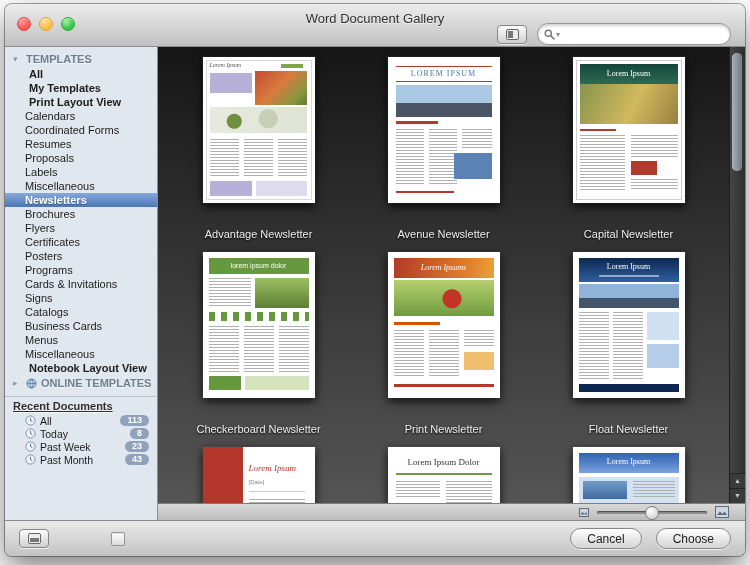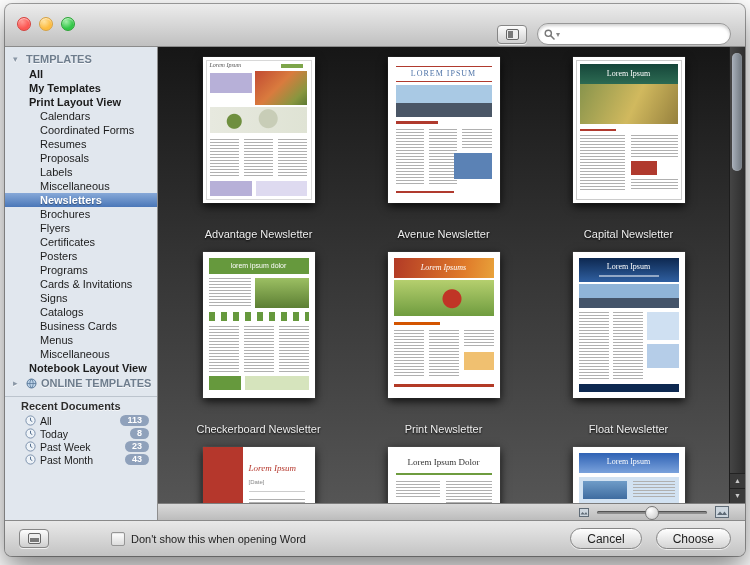--- a/index.html
+++ b/index.html
@@ -26,27 +26,27 @@
     font-family:"Liberation Sans","DejaVu Sans",sans-serif;}
   .chev{font-size:8px;color:#888;margin:0 3px 0 1px;}
   
   .content{flex:1;display:flex;min-height:0;}
   .sidebar{width:152px;flex:0 0 auto;background:#e1e7ee;border-right:1px solid #8e8e8e;
     padding-top:4px;overflow:hidden;}
   .sb-section{height:16px;line-height:16px;font-size:11px;font-weight:bold;color:#6e7d8d;
     padding-left:8px;text-shadow:0 1px 0 rgba(255,255,255,.8);white-space:nowrap;display:flex;align-items:center;gap:4px;}
   .tri{font-size:9px;color:#8a97a6;width:9px;display:inline-block;}
   .sb-row{height:14px;line-height:14px;font-size:11px;padding-left:24px;color:#1c1c1c;white-space:nowrap;cursor:default;}
-  .sb-row.c{padding-left:35px;}
+  .sb-row.c{padding-left:20px;}
   .sb-row.b{font-weight:bold;}
   .sb-row.sel{background:linear-gradient(#87a9d8,#4a77b8);color:#fff;font-weight:bold;
     text-shadow:0 1px 1px rgba(0,0,0,.35);}
   .sb-sep{height:1px;background:#bcc4cd;margin:5px 0 2px 0;}
-  .recent-header{height:15px;line-height:15px;font-size:11px;font-weight:bold;color:#2d2d2d;padding-left:16px;
-    text-shadow:0 1px 0 rgba(255,255,255,.7);}
+  .recent-header{height:15px;line-height:15px;font-size:11px;font-weight:bold;color:#2d2d2d;padding-left:8px;
+    text-shadow:0 1px 0 rgba(255,255,255,.7);text-decoration:underline;}
   .recent-row{height:13px;display:flex;align-items:center;gap:4px;padding-left:20px;font-size:10.5px;color:#1c1c1c;}
   .badge{margin-left:auto;margin-right:8px;background:#8fa1bb;color:#fff;border-radius:8px;
     font-size:9px;font-weight:bold;padding:0px 7px;line-height:11px;}
   
   .main{flex:1;display:flex;flex-direction:column;min-width:0;}
   .gallery-row{flex:1;display:flex;min-height:0;}
   .gallery{flex:1;overflow:hidden;background:linear-gradient(#161616,#303030 40%,#555);
     display:grid;grid-template-columns:repeat(3,1fr);justify-items:center;align-content:start;
     row-gap:12px;padding:10px 8px 0 8px;}
   .card{width:126px;text-align:center;cursor:default;}
@@ -87,20 +87,21 @@
 <body>
 
 <div class="window">
 
   <div class="titlebar">
     <div class="lights">
       <span class="light red"></span>
       <span class="light yellow"></span>
       <span class="light green"></span>
     </div>
+    <div class="title">Word Document Gallery</div>
     <div class="tb-controls">
       <button class="mini-btn">
         <svg width="13" height="11">
             <rect x="0.5" y="0.5" width="12" height="10" rx="1.5" fill="#ededed" stroke="#666"></rect>
             <rect x="2" y="2" width="5" height="7" fill="#787878"></rect>
           </svg>
       </button>
       <div class="searchfield">
         <svg width="11" height="11" viewBox="0 0 11 11">
             <circle cx="4.3" cy="4.3" r="3.1" fill="none" stroke="#777" stroke-width="1.4"></circle>
@@ -347,20 +348,19 @@
 
   <div class="footer">
     <button class="mini-btn">
       <svg width="13" height="11">
           <rect x="0.5" y="0.5" width="12" height="10" rx="1.5" fill="#ededed" stroke="#666"></rect>
           <rect x="2" y="5" width="9" height="4" fill="#787878"></rect>
         </svg>
     </button>
     <label class="chk">
       <span class="chkbox"></span>
-      <span>Don't show this when opening Word</span>
     </label>
     <div class="spacer"></div>
     <button class="btn">Cancel</button>
     <button class="btn">Choose</button>
   </div>
 
 </div>
 
 </body></html>

